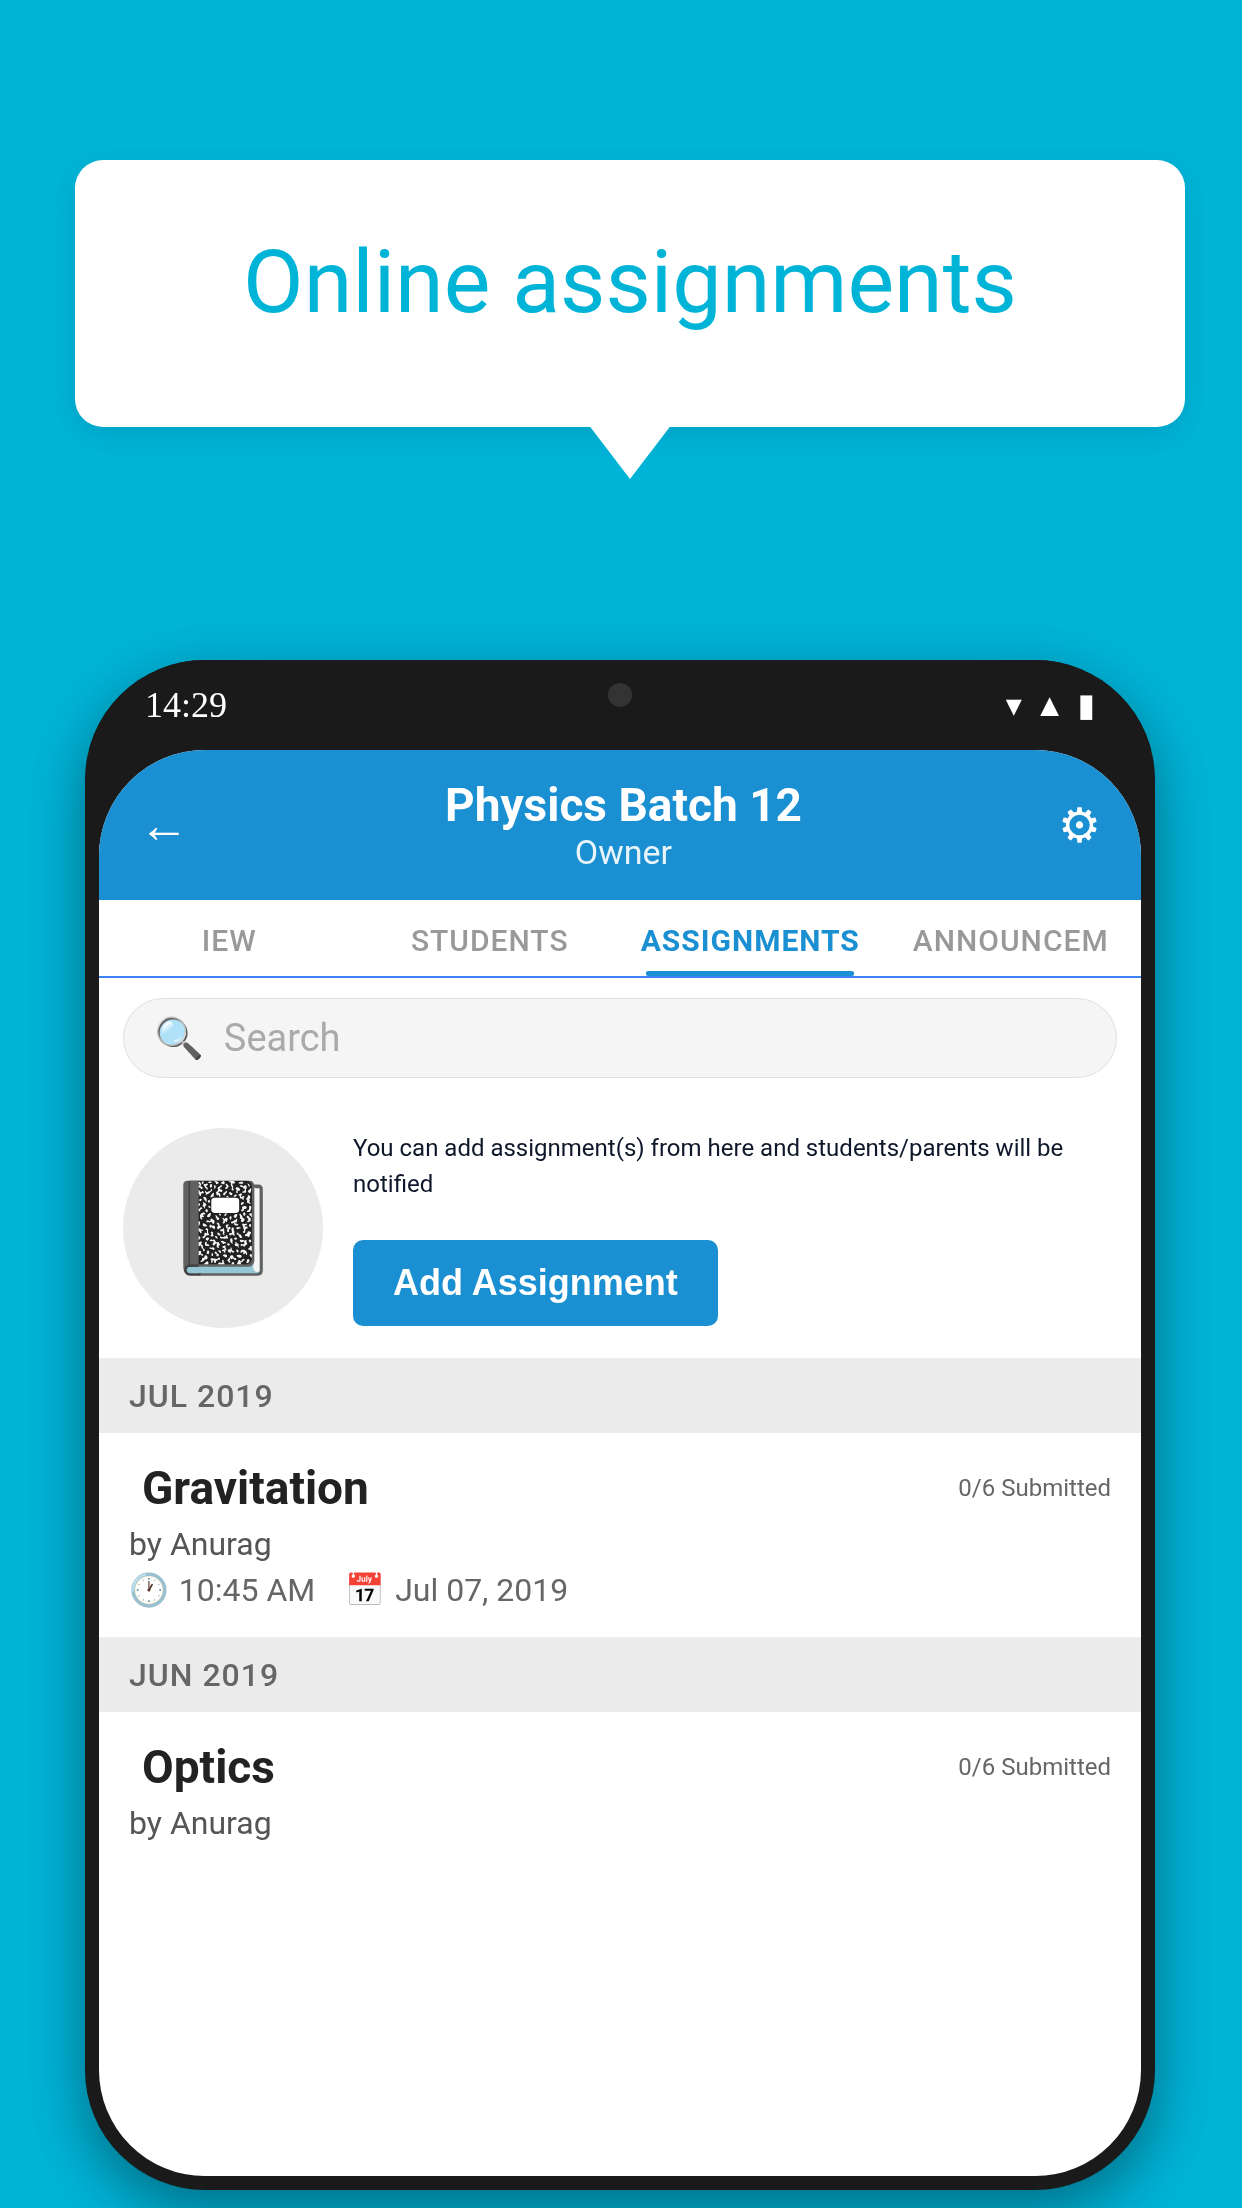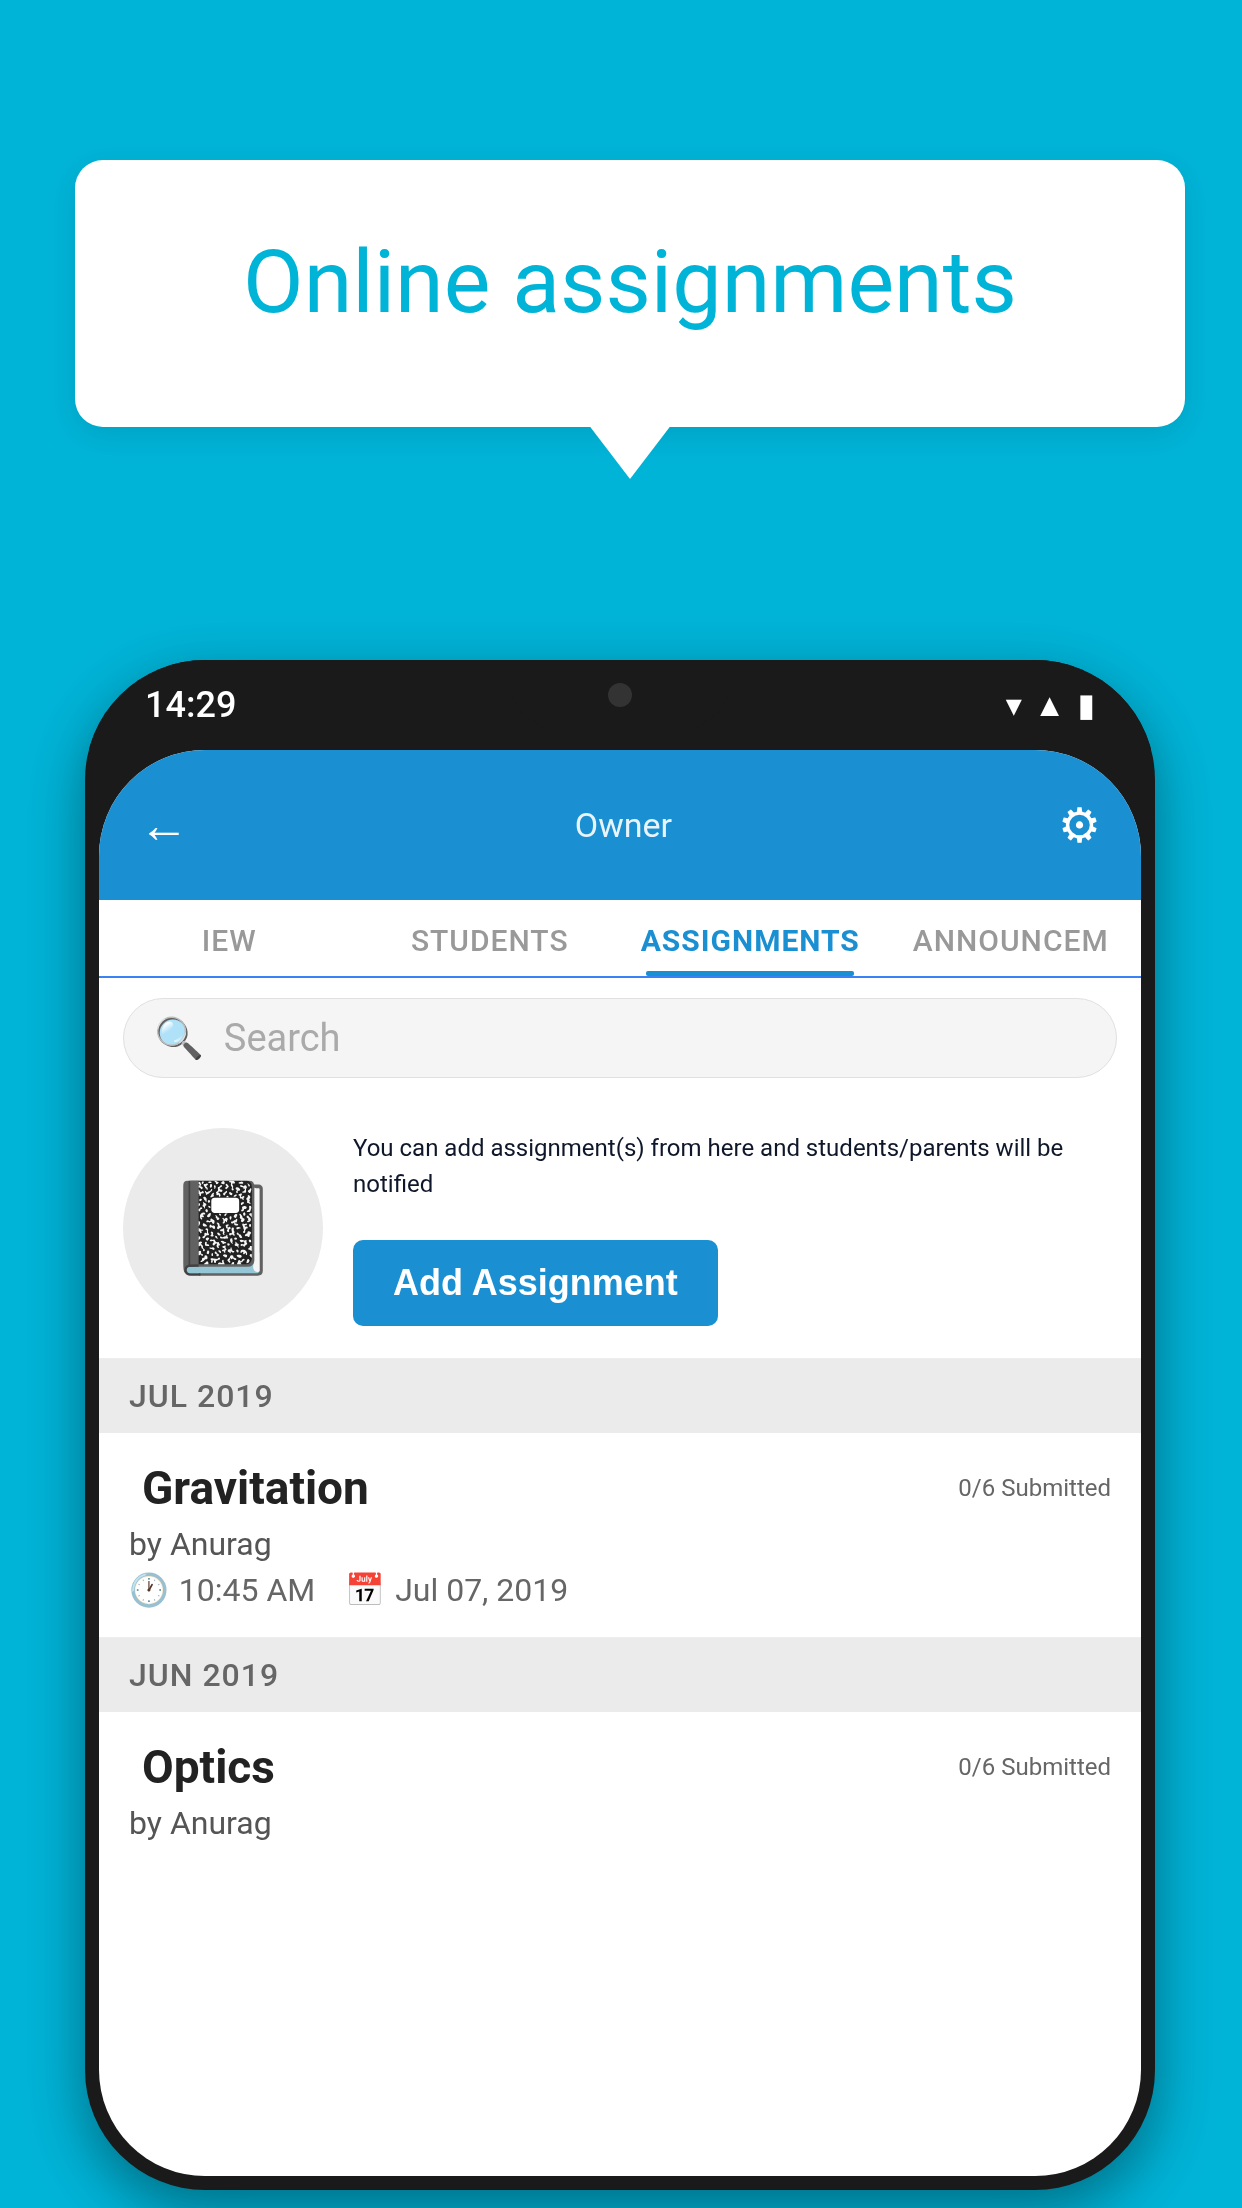--- a/index.html
+++ b/index.html
@@ -71,20 +71,21 @@
       top: 0;
       left: 0;
       right: 0;
       height: 90px;
       background: #1a1a1a;
       display: flex;
       align-items: center;
       justify-content: space-between;
       padding: 0 60px;
       z-index: 10;
+      font-family: Liberation Serif, serif;
     }
 
     .phone-time {
       color: white;
       font-size: 36px;
       font-weight: 500;
     }
 
     .phone-notch {
       position: absolute;
@@ -362,20 +363,21 @@
       <span class="signal-icon">▲</span>
       <span class="battery-icon">▮</span>
     </div>
   </div>
 
   <div class="phone-screen">
 
     <div class="app-header">
       <span class="back-arrow">←</span>
       <div class="header-title-area">
+        <div class="header-title">Physics Batch 12</div>
         <div class="header-subtitle">Owner</div>
       </div>
       <span class="settings-icon">⚙</span>
     </div>
 
     <div class="tabs-bar">
       <div class="tab-item">
         <span>IEW</span>
       </div>
       <div class="tab-item">

